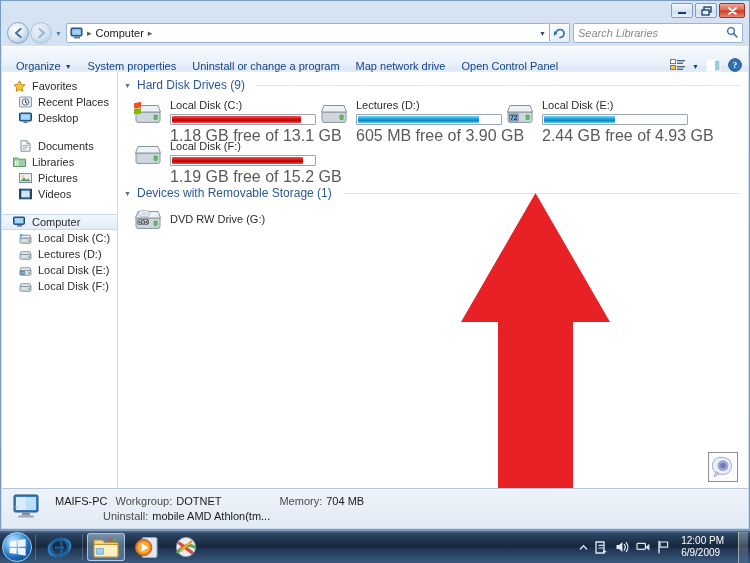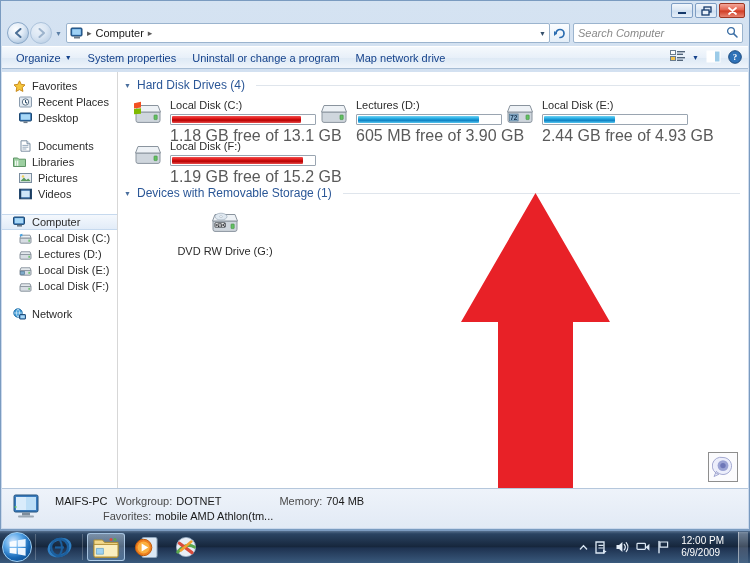--- a/index.html
+++ b/index.html
@@ -53,21 +53,21 @@
              align-items:center; justify-content:center; border-radius:0 2px 2px 0; }
   .searchbox {
     width:170px; height:20px; background:#fff; border:1px solid #9bb4ce; border-radius:2px;
     margin-left:3px; display:flex; align-items:center; padding:0 4px; position:relative;
   }
   .searchph { color:#8a8a8a; font-style:italic; font-size:11px; }
   .searchmag { position:absolute; right:4px; color:#3a6ea5; }
 
   
   .toolbar {
-    height:23px; margin:1px 1px 0 1px;
+    height:40px; margin:1px 1px 0 1px;
     background:linear-gradient(to bottom,#f5f9fd 0%,#e8f0f9 50%,#dde9f5 51%,#eef4fb 100%);
     border-top:1px solid #ffffff; border-bottom:1px solid #a6bcd4;
     display:flex; align-items:center; padding:0 6px; position:relative;
   }
   .tbitem { font-size:11px; color:#15428b; padding:2px 8px; display:flex; align-items:center; gap:4px; white-space:nowrap; }
   .tbcaret { font-size:7px; color:#15428b; }
   .tbright { position:absolute; right:6px; display:flex; align-items:center; gap:7px; }
 
   
   .bodysplit { position:absolute; left:1px; top:71px; right:1px; bottom:41px; display:flex; background:#fff; }
@@ -90,21 +90,21 @@
   .tiles { display:flex; flex-wrap:wrap; padding:4px 0 0 14px; }
   .tile { width:186px; height:34px; display:flex; align-items:flex-start; gap:6px; margin-bottom:7px; }
   .tile-ico { width:32px; height:30px; flex:0 0 32px; display:flex; align-items:center; justify-content:center; }
   .tile-body { flex:1; padding-top:1px; }
   .tile-name { font-size:11px; color:#2b2b2b; line-height:13px; white-space:nowrap; }
   .bar { width:146px; height:11px; background:#fff; border:1px solid #9aa5b1; border-radius:1px; margin-top:2px; padding:1px; }
   .bar-fill { height:100%; border-radius:1px; }
   .bar-fill.red { background:linear-gradient(to bottom,#f05050 0%,#e01b1b 35%,#b80000 60%,#e84b4b 100%); }
   .bar-fill.blue { background:linear-gradient(to bottom,#6fd4f5 0%,#23a8e0 38%,#0d82c4 62%,#57c6ef 100%); }
   .tile-sub { font-size:16px; color:#5a5a5a; margin-top:2px; white-space:nowrap; }
-  .tile.simple { height:26px; align-items:center;flex-direction:column; }
+  .tile.simple { height:26px; align-items:center; }
 
   
   .statusbar {
     position:absolute; left:1px; right:1px; bottom:1px; height:40px;
     background:linear-gradient(to bottom,#eef3fa,#e2eaf5);
     border-top:1px solid #b5c7dc; display:flex; align-items:center; padding-left:10px; gap:9px;
   }
   .sb-text { font-size:11px; color:#2b2b2b; }
   .sb-row { display:flex; align-items:center; }
   .sb-lbl { color:#4a4a4a; }
@@ -205,38 +205,39 @@
     </div>
 
     <div class="refresh">
       <svg width="14" height="13">
         <path d="M3 6.5 A4 4 0 1 1 7 10.5" stroke="#2a6cb0" stroke-width="1.7" fill="none" stroke-linecap="round"></path>
         <path d="M1 4 L4 6.5 L1 9 Z" fill="#2a6cb0"></path>
       </svg>
     </div>
 
     <div class="searchbox">
-      <span class="searchph">Search Computer</span>
+      <span class="searchph">Search Libraries</span>
       <span class="searchmag">
         <svg width="12" height="12">
           <circle cx="5" cy="5" r="3.4" fill="none" stroke="#3a6ea5" stroke-width="1.3"></circle>
           <path d="M7.6 7.6 L11 11" stroke="#3a6ea5" stroke-width="1.5" stroke-linecap="round"></path>
         </svg>
       </span>
     </div>
   </div>
 
   <div class="toolbar">
     <div class="tbitem">
       <span>Organize</span>
       <span class="tbcaret">▼</span>
     </div>
     <div class="tbitem">System properties</div>
     <div class="tbitem">Uninstall or change a program</div>
     <div class="tbitem">Map network drive</div>
+    <div class="tbitem">Open Control Panel</div>
 
     <div class="tbright">
       <span>
         <svg width="15" height="13">
           <rect x="0.5" y="0.5" width="5" height="4" fill="#fdfdfd" stroke="#6b7c8d"></rect>
           <rect x="0.5" y="6.5" width="5" height="4" fill="#f2c14e" stroke="#6b7c8d"></rect>
           <rect x="7" y="1" width="8" height="1.4" fill="#53657a"></rect>
           <rect x="7" y="3.6" width="6" height="1.4" fill="#53657a"></rect>
           <rect x="7" y="7" width="8" height="1.4" fill="#53657a"></rect>
           <rect x="7" y="9.6" width="6" height="1.4" fill="#53657a"></rect>
@@ -385,40 +386,27 @@
             <svg width="13" height="11">
               <path d="M1 5.4 h11 v3.8 a1 1 0 0 1-1 1 h-9 a1 1 0 0 1-1-1 z" fill="#d7dde3" stroke="#8a949e"></path>
               <path d="M2 2.8 h9 l1 2.6 h-11 z" fill="#eef2f5" stroke="#8a949e"></path>
               <rect x="9.4" y="6.8" width="1.5" height="2" fill="#6ac36a"></rect>
             </svg>
           </span>
           <span>Local Disk (F:)</span>
         </div>
       </div>
 
-      <div class="navgroup">
-        <div class="navitem root">
-          <span class="ni-ico">
-            <svg width="13" height="12">
-              <circle cx="5" cy="5" r="4.2" fill="#3f9bd8" stroke="#1f6ea8"></circle>
-              <path d="M0.9 5 h8.2 M5 0.9 a6 6 0 0 1 0 8.2 a6 6 0 0 1 0-8.2" fill="none" stroke="#cfe9f8" stroke-width="0.8"></path>
-              <rect x="6.6" y="6.6" width="6" height="4.4" rx="0.6" fill="#2f6fb0" stroke="#1d4872"></rect>
-              <rect x="7.4" y="7.3" width="4.4" height="3" fill="#a8d8f7"></rect>
-            </svg>
-          </span>
-          <span>Network</span>
-        </div>
-      </div>
     </div>
 
     <div class="content">
 
       <div class="grouphdr">
         <span class="gh-tri">▼</span>
-        <span class="gh-label">Hard Disk Drives (4)</span>
+        <span class="gh-label">Hard Disk Drives (9)</span>
         <span class="gh-rule"></span>
       </div>
 
       <div class="tiles">
 
         <div class="tile">
           <span class="tile-ico">
             <svg width="30" height="26">
               <path d="M3 12 h24 v8.4 a2 2 0 0 1-2 2 h-20 a2 2 0 0 1-2-2 z" fill="#cfd6dd" stroke="#8a949e"></path>
               <path d="M5 5.5 h20 l2.5 6.5 h-25 z" fill="#eef2f6" stroke="#8a949e"></path>
@@ -546,21 +534,21 @@
     </span>
     <div>
       <div class="sb-row">
         <span class="sb-text sb-strong">MAIFS-PC</span>
         <span class="sb-text sb-lbl" style="margin-left:8px">Workgroup:</span>
         <span class="sb-text sb-strong" style="margin-left:4px">DOTNET</span>
         <span class="sb-text sb-lbl" style="margin-left:58px">Memory:</span>
         <span class="sb-text sb-strong" style="margin-left:4px">704 MB</span>
       </div>
       <div class="sb-row" style="margin-top:3px;padding-left:48px">
-        <span class="sb-text sb-lbl">Favorites:</span>
+        <span class="sb-text sb-lbl">Uninstall:</span>
         <span class="sb-text sb-strong" style="margin-left:4px">mobile AMD Athlon(tm...</span>
       </div>
     </div>
   </div>
 </div>
 
 <div class="taskbar">
   <div class="startorb">
     <svg width="19" height="19" viewBox="0 0 19 19">
       <path d="M1.6 3.8 L8.6 2.5 v6.2 H1.6 z" fill="#f7fbff"></path>

